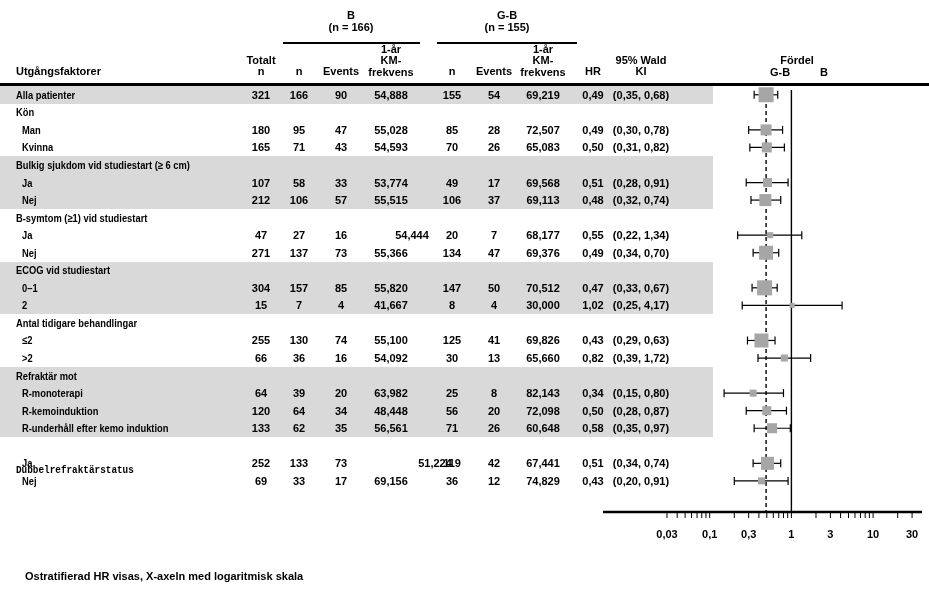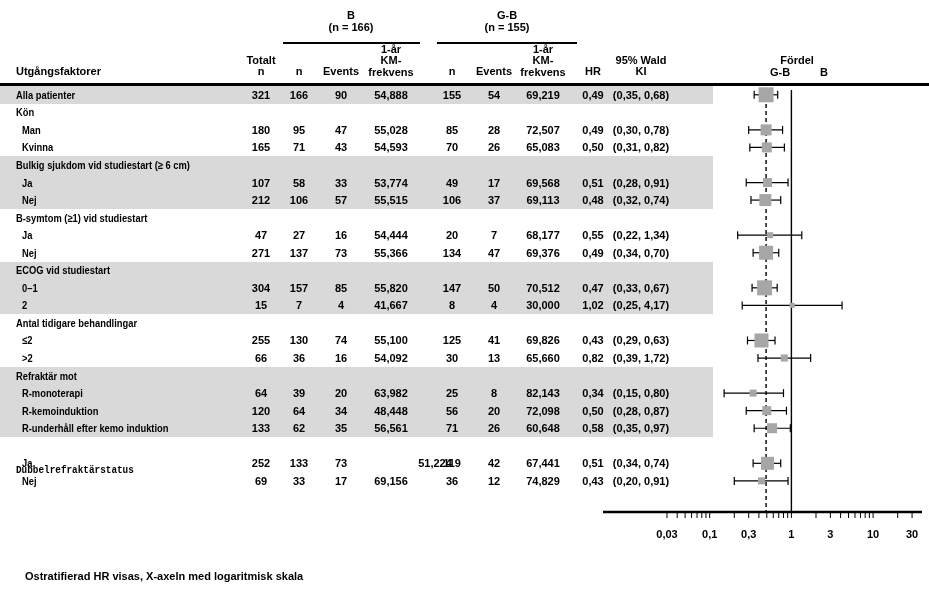--- a/index.html
+++ b/index.html
@@ -128,21 +128,21 @@
         <span class="cell" style="left: 641px;">(0,32, 0,74)</span>
       </div>
       <div class="row" style="top: 208.85px;">
         <span class="rlabel">B-symtom (≥1) vid studiestart</span>
       </div>
       <div class="row" style="top: 226.4px;">
         <span class="rlabel ind">Ja</span>
         <span class="cell" style="left: 261px;">47</span>
         <span class="cell" style="left: 299px;">27</span>
         <span class="cell" style="left: 341px;">16</span>
-        <span class="cell" style="left: 391px;">54,444</span>
+        <span class="cell" style="left: 412px;">54,444</span>
         <span class="cell" style="left: 452px;">20</span>
         <span class="cell" style="left: 494px;">7</span>
         <span class="cell" style="left: 543px;">68,177</span>
         <span class="cell" style="left: 593px;">0,55</span>
         <span class="cell" style="left: 641px;">(0,22, 1,34)</span>
       </div>
       <div class="row" style="top: 243.95px;">
         <span class="rlabel ind">Nej</span>
         <span class="cell" style="left: 261px;">271</span>
         <span class="cell" style="left: 299px;">137</span>

